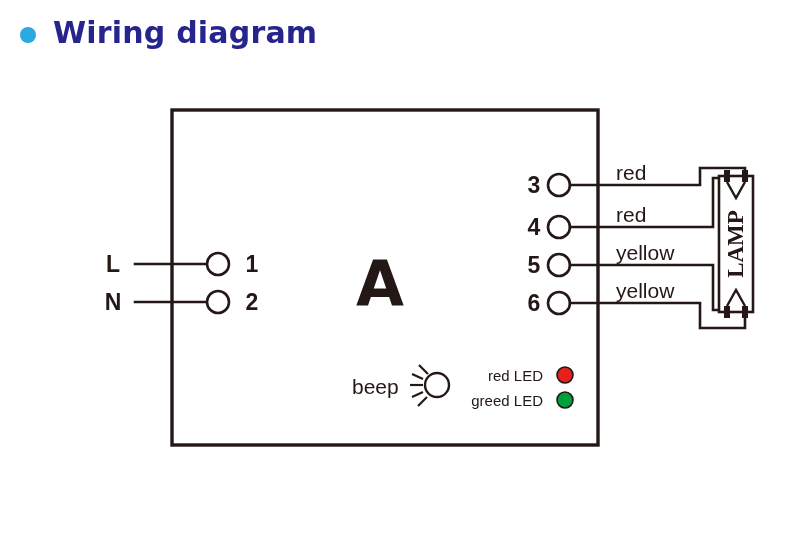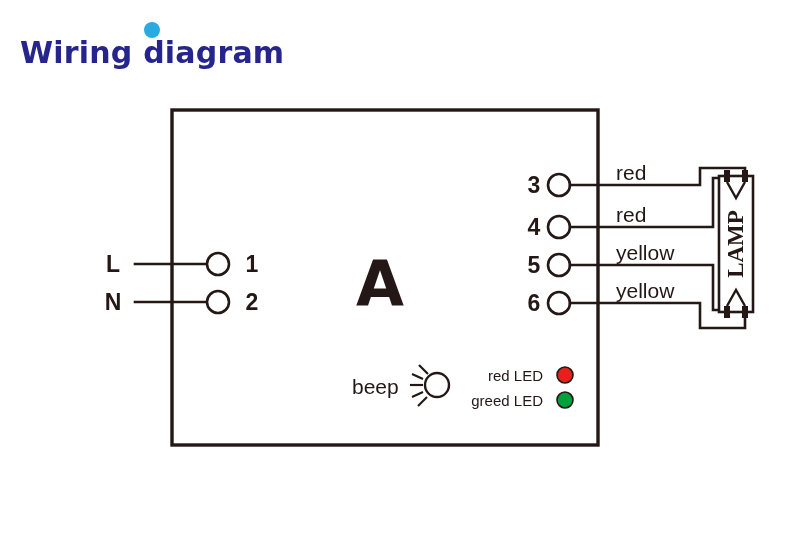--- a/index.html
+++ b/index.html
@@ -22,22 +22,21 @@
     height: 536px;
     background: #ffffff;
   }
   
   .heading {
     position: absolute;
     left: 20px;
     top: 18px;
     display: flex;
     align-items: center;
-    gap: 0;
-    flex-direction: column;
+    gap: 17px;
   }
   .heading-bullet {
     width: 16px;
     height: 16px;
     border-radius: 50%;
     background: #29abe2;
     display: block;
     flex: 0 0 auto;
     margin-top: 4px;
   }

